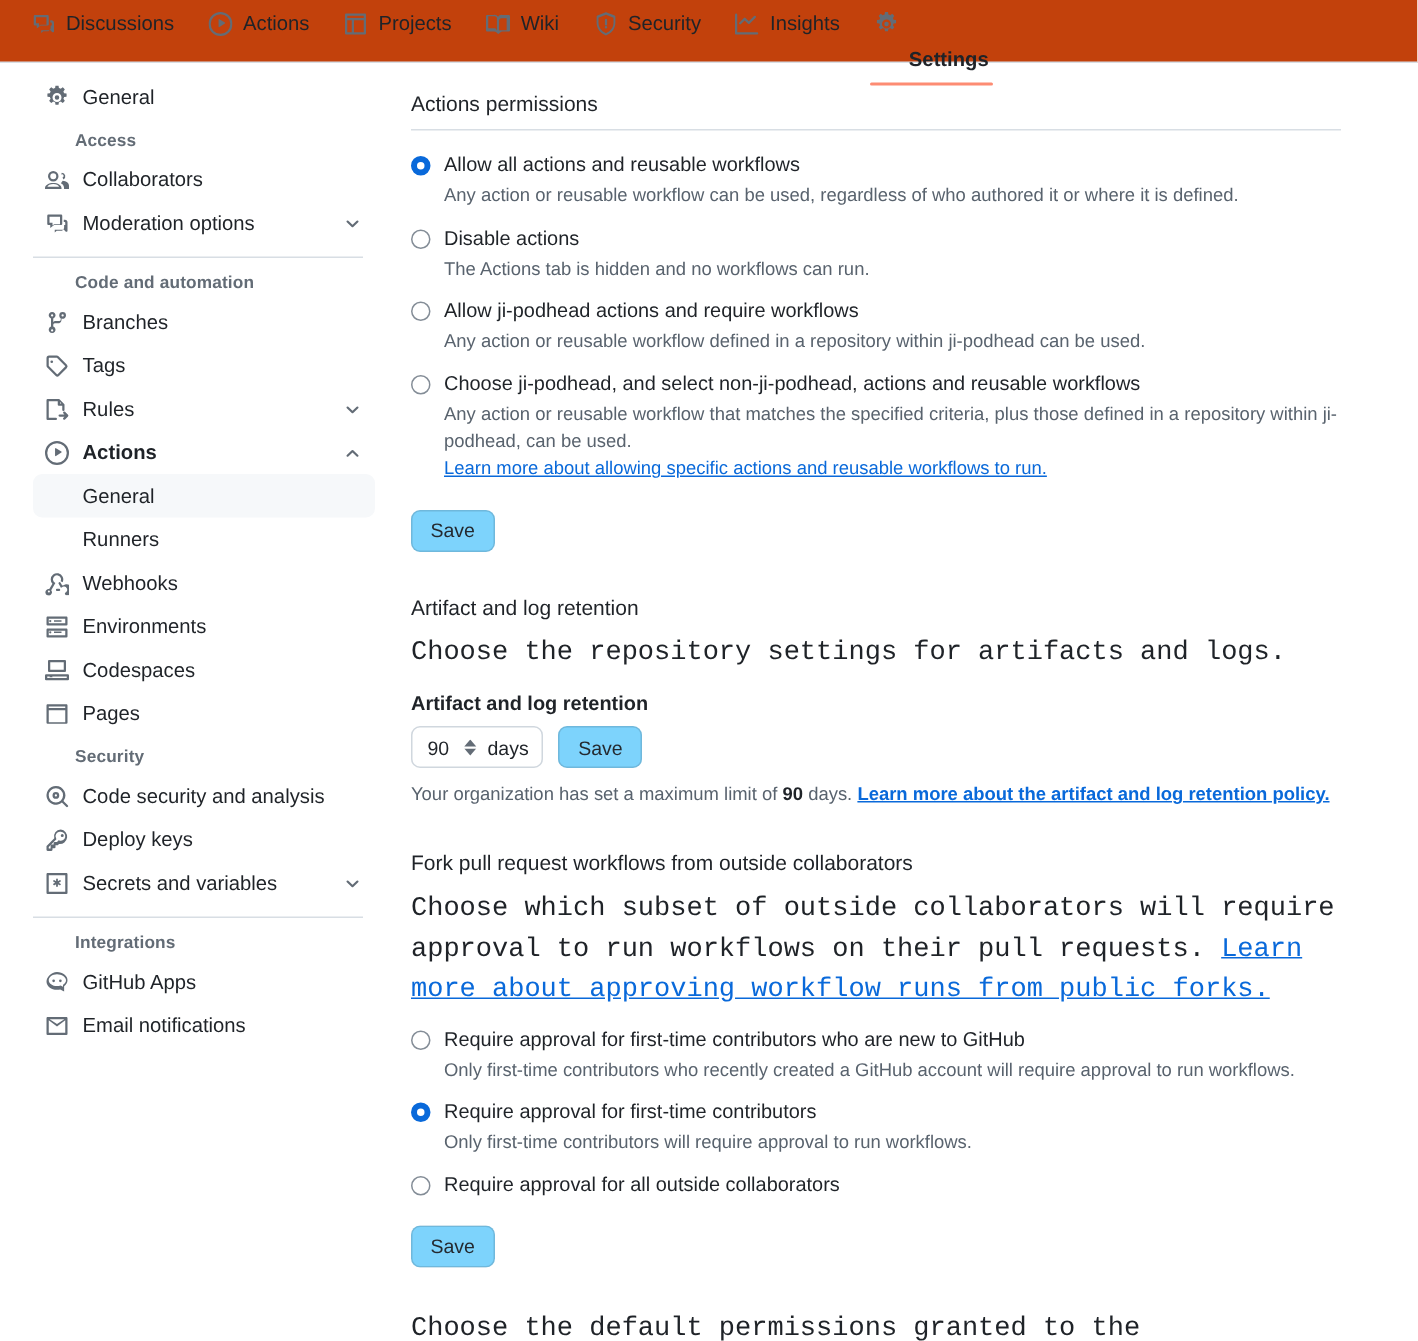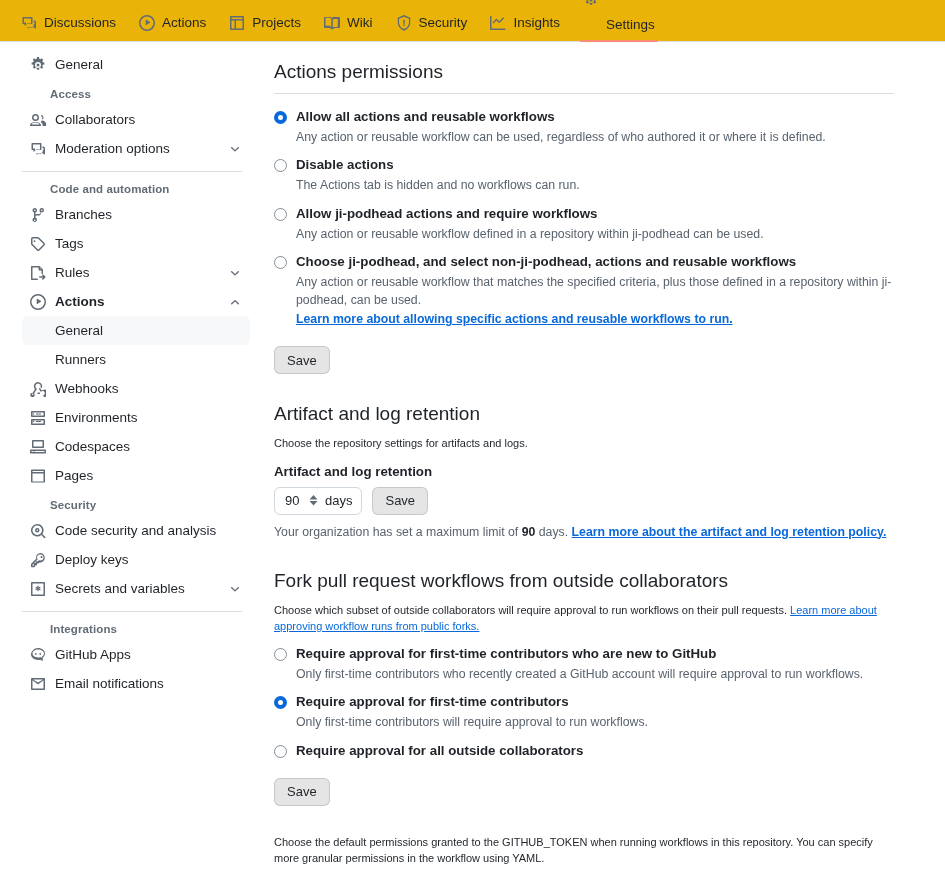--- a/index.html
+++ b/index.html
@@ -11,39 +11,39 @@
     font-family: "Liberation Sans", sans-serif;
     color: #1f2328;
     -webkit-font-smoothing: antialiased;
   }
 
   
   #repo-nav {
     height: 42px;
     border-bottom: 1px solid #d8dee4;
     display: flex;
-    align-items: flex-end;
+    align-items: center;
     padding-left: 12px;
-    background: #eab308;
+    background: #c2410c;
   }
   .nav-tab {
     display: flex;
     align-items: center;
     gap: 7px;
     padding: 0 9px 10px 9px;
     margin-right: 5px;
     font-size: 13.5px;
     color: #1f2328;
     line-height: 1;
     position: relative;
     cursor: pointer;
     white-space: nowrap;
   }
   .nav-tab .nav-label { color: #1f2328; }
-  .nav-tab.selected .nav-label { font-weight: 400; margin-top: 48px; }
+  .nav-tab.selected .nav-label { font-weight: 700; margin-top: 48px; }
   .nav-tab.selected::after {
     content: "";
     position: absolute;
     left: 6px; right: 6px; bottom: -1px;
     height: 2px;
     background: #fd8c73;
     border-radius: 6px;
   }
   .nav-tab svg { display: block; fill: #636c76; flex: none; }
 
@@ -107,37 +107,38 @@
 
   
   #main {
     flex: 1 1 auto;
     padding: 18px 0 0 16px;
     overflow: hidden;
   }
   .content-col { width: 620px; }
 
   h2.section-title {
-    font-size: 19px;
+    font-size: 14px;
     font-weight: 400;
     margin: 0 0 8px 0;
     line-height: 1.3;
     color: #1f2328;
   }
   h2.section-title.ruled {
     border-bottom: 1px solid #d8dee4;
     padding-bottom: 8px;
     margin-bottom: 14px;
   }
   .sect { margin-bottom: 28px; }
   .sect-desc {
-    font-size: 11px;
+    font-size: 18px;
     line-height: 1.5;
     color: #1f2328;
     margin: 0 0 10px 0;
+    font-family: Liberation Mono, monospace;
   }
   a.lnk {
     color: #0969da;
     text-decoration: underline;
     cursor: pointer;
   }
 
   
   .radio-row { display: flex; align-items: flex-start; margin-bottom: 2px; }
   .radio-dot {
@@ -150,44 +151,44 @@
     margin-right: 9px;
     position: relative;
     cursor: pointer;
   }
   .radio-dot.checked {
     border: 4px solid #0969da;
     background: #fff;
   }
   .radio-label {
     font-size: 13.3px;
-    font-weight: 700;
+    font-weight: 400;
     line-height: 18px;
     color: #1f2328;
     cursor: pointer;
   }
   .radio-help {
     font-size: 12.3px;
     color: #59636e;
     line-height: 1.5;
     margin: 0 0 10px 22px;
   }
-  .radio-help a.lnk { font-size: 12.3px; font-weight: bold; }
+  .radio-help a.lnk { font-size: 12.3px; }
 
   
   .btn {
     display: inline-flex;
     align-items: center;
     justify-content: center;
     height: 28px;
     padding: 0 12px;
     font-size: 13px;
     font-family: inherit;
     color: #24292f;
-    background: #e5e5e5;
+    background: #7dd3fc;
     border: 1px solid rgba(31,35,40,.15);
     border-radius: 6px;
     cursor: pointer;
     line-height: 1;
   }
   .retention-row { display: flex; align-items: center; gap: 10px; margin: 8px 0 8px 0; }
   .num-wrap {
     display: flex;
     align-items: center;
     height: 28px;

